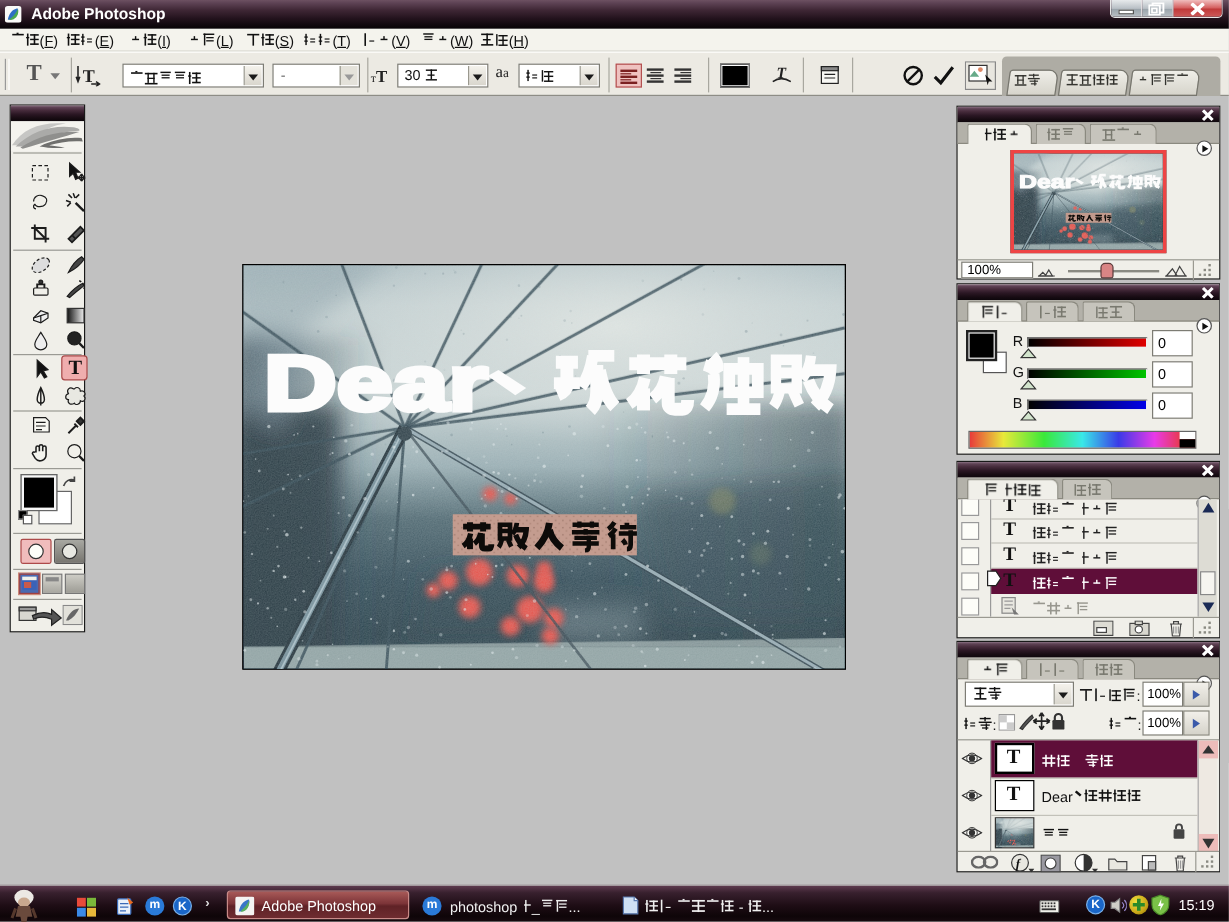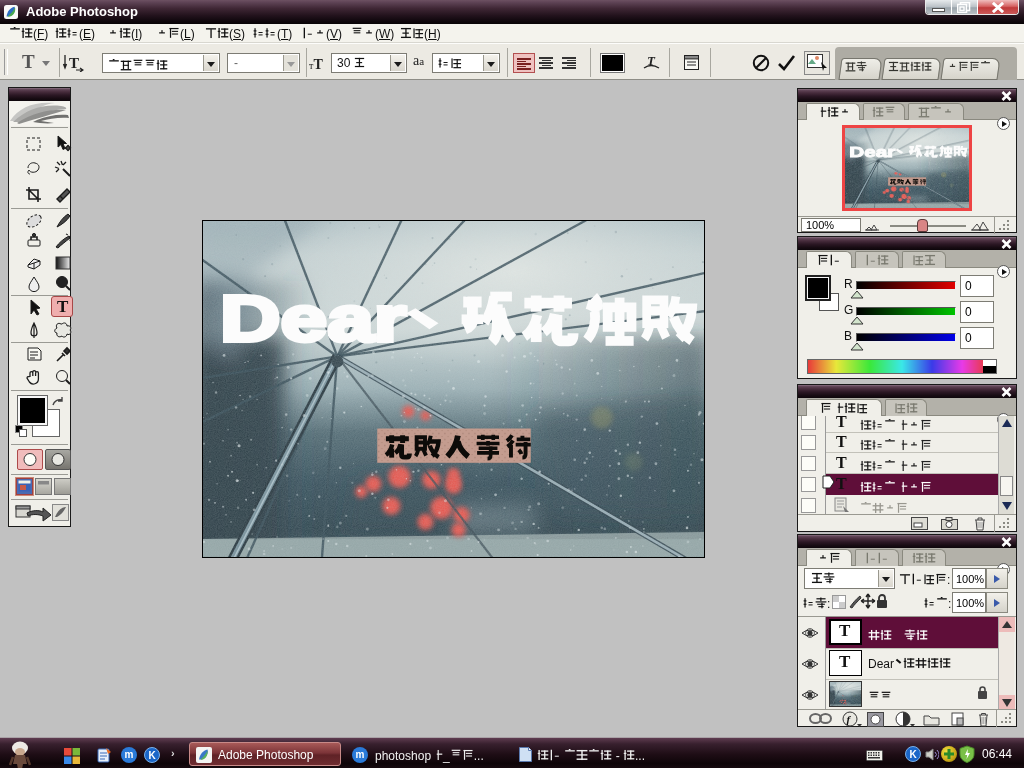--- a/index.html
+++ b/index.html
@@ -2487,21 +2487,21 @@
         <path d="M1 5 h3 l4 -3 v11 l-4 -3 h-3 Z" fill="#cfcfc8" stroke="#888"></path>
         <path d="M10 5 q3 2.5 0 5 M12 3 q4 4.5 0 9" stroke="#9a8ad0" fill="none"></path>
       </svg>
       <div class="abs" style="left:941px;top:8px;width:16px;height:16px;border-radius:50%;background:radial-gradient(circle at 35% 35%,#f0e040,#caa818 60%,#8a7008)"><svg width="16" height="16">
           <path d="M8 3 v10 M3 8 h10" stroke="#2a8a2a" stroke-width="3"></path>
         </svg></div>
       <svg class="abs" style="left:959px;top:7px" width="16" height="18">
         <path d="M8 1 L15 3.5 V9 C15 13.5 12 16 8 17.5 C4 16 1 13.5 1 9 V3.5 Z" fill="#7ac048" stroke="#4a8a28"></path>
         <path d="M8.8 4 L6 10 h2.2 L7.5 14 L11 8 h-2.4 Z" fill="#fff"></path>
       </svg>
-      <span class="abs" style="left:982px;top:9px;color:#fff;font-size:12px">06:44</span>
+      <span class="abs" style="left:982px;top:9px;color:#fff;font-size:12px">15:19</span>
     </div>
 <svg width="0" height="0" style="position:absolute">
       <defs>
         <g id="t0">
           <rect x="5" y="8" width="90" height="12"></rect>
           <rect x="5" y="44" width="90" height="11"></rect>
           <rect x="5" y="79" width="90" height="12"></rect>
           <rect x="44" y="8" width="12" height="84"></rect>
         </g>
         <g id="t1">

